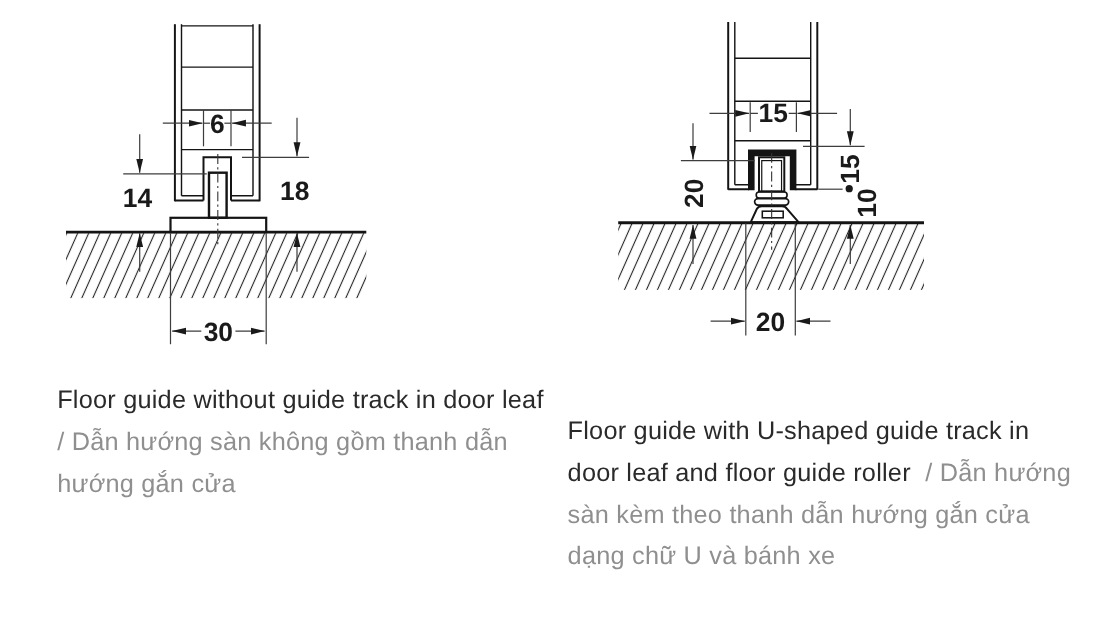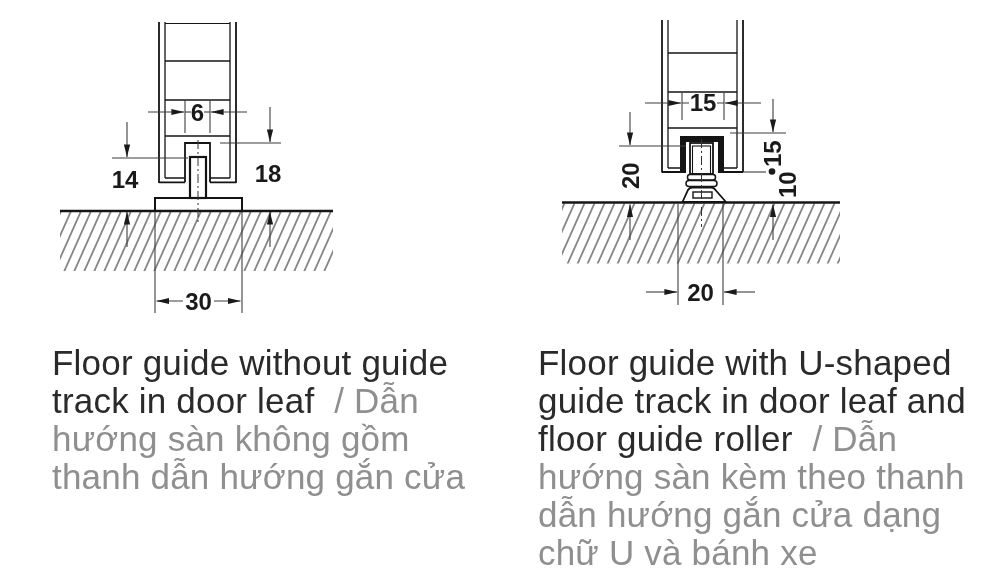--- a/index.html
+++ b/index.html
@@ -5,25 +5,25 @@
   html,body{margin:0;padding:0;background:#fff;}
   .stage{
     position:relative;width:1000px;height:570px;background:#ffffff;
     font-family:"Liberation Sans", sans-serif;overflow:hidden;
   }
   .drawing{position:absolute;top:0;}
   #draw-left{left:40px;}
   #draw-right{left:528px;}
   .caption{
     position:absolute;top:344px;
-    font-size:35px;line-height:38px;letter-spacing:0.2px;
+    font-size:23px;line-height:38px;letter-spacing:0.2px;
     white-space:pre-wrap;color:#2a2a2a;
   }
   #caption-left{left:52px;width:452px;}
-  #caption-right{left:538px;width:462px;}
+  #caption-right{left:516px;width:462px;margin-top:28px;}
   .cap-en{color:#2a2a2a;}
   .cap-sep,.cap-vi{color:#8f8f8f;}
   svg text.dim{
     font-family:"Liberation Sans", sans-serif;
     font-weight:bold;font-size:24px;fill:#1a1a1a;
   }
   .geo{stroke:#141414;fill:none;}
   .dimline{stroke:#3d3d3d;fill:none;stroke-width:1.1;}
 </style>
 </head>

